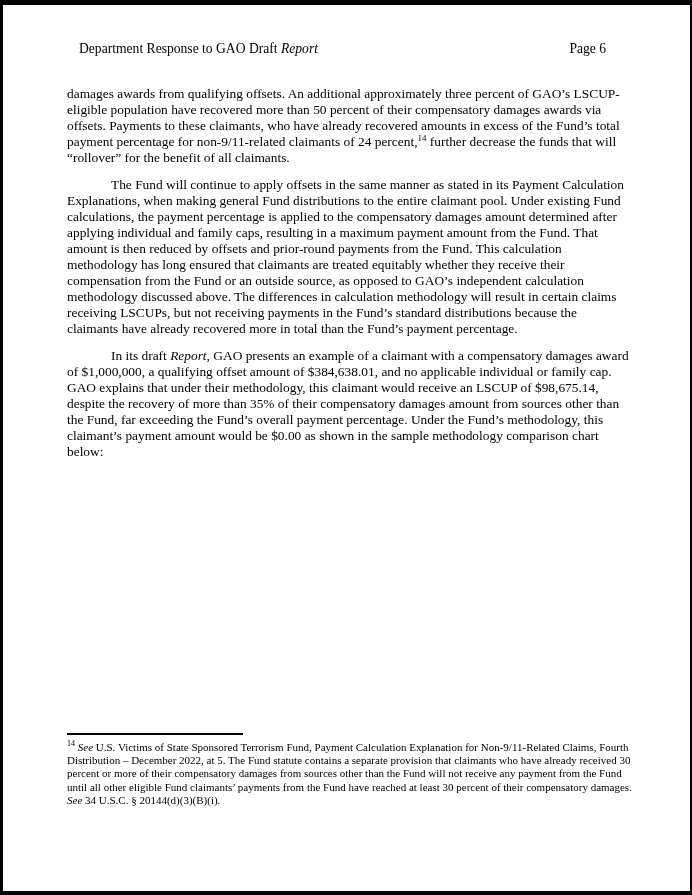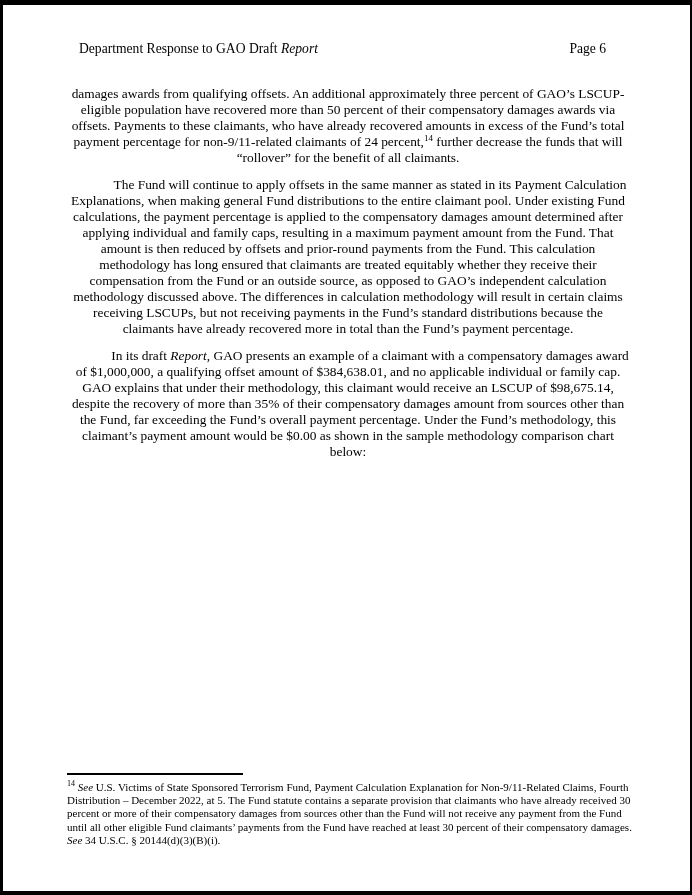--- a/index.html
+++ b/index.html
@@ -36,33 +36,32 @@
   .italic { font-style: italic; }
   .body-block {
     position: absolute;
     top: 81px;
     left: 64px;
     width: 562px;
     font-size: 13.4px;
     line-height: 16px;
     text-align: left;
   }
-  .para { margin: 0 0 11px 0; text-align: center; }
+  .para { margin: 0 0 11px 0; }
   .para.indented { text-indent: 44px; }
   sup.fnref {
     font-size: 9px;
     line-height: 0;
     vertical-align: super;
   }
   .footnote-block {
     position: absolute;
     top: 728px;
     left: 64px;
     width: 570px;
-    margin-top: 40px;
   }
   .footnote-rule {
     width: 176px;
     height: 0;
     border-top: 2px solid #000000;
     margin-bottom: 6px;
   }
   .footnote-text {
     font-size: 11px;
     line-height: 13.2px;

